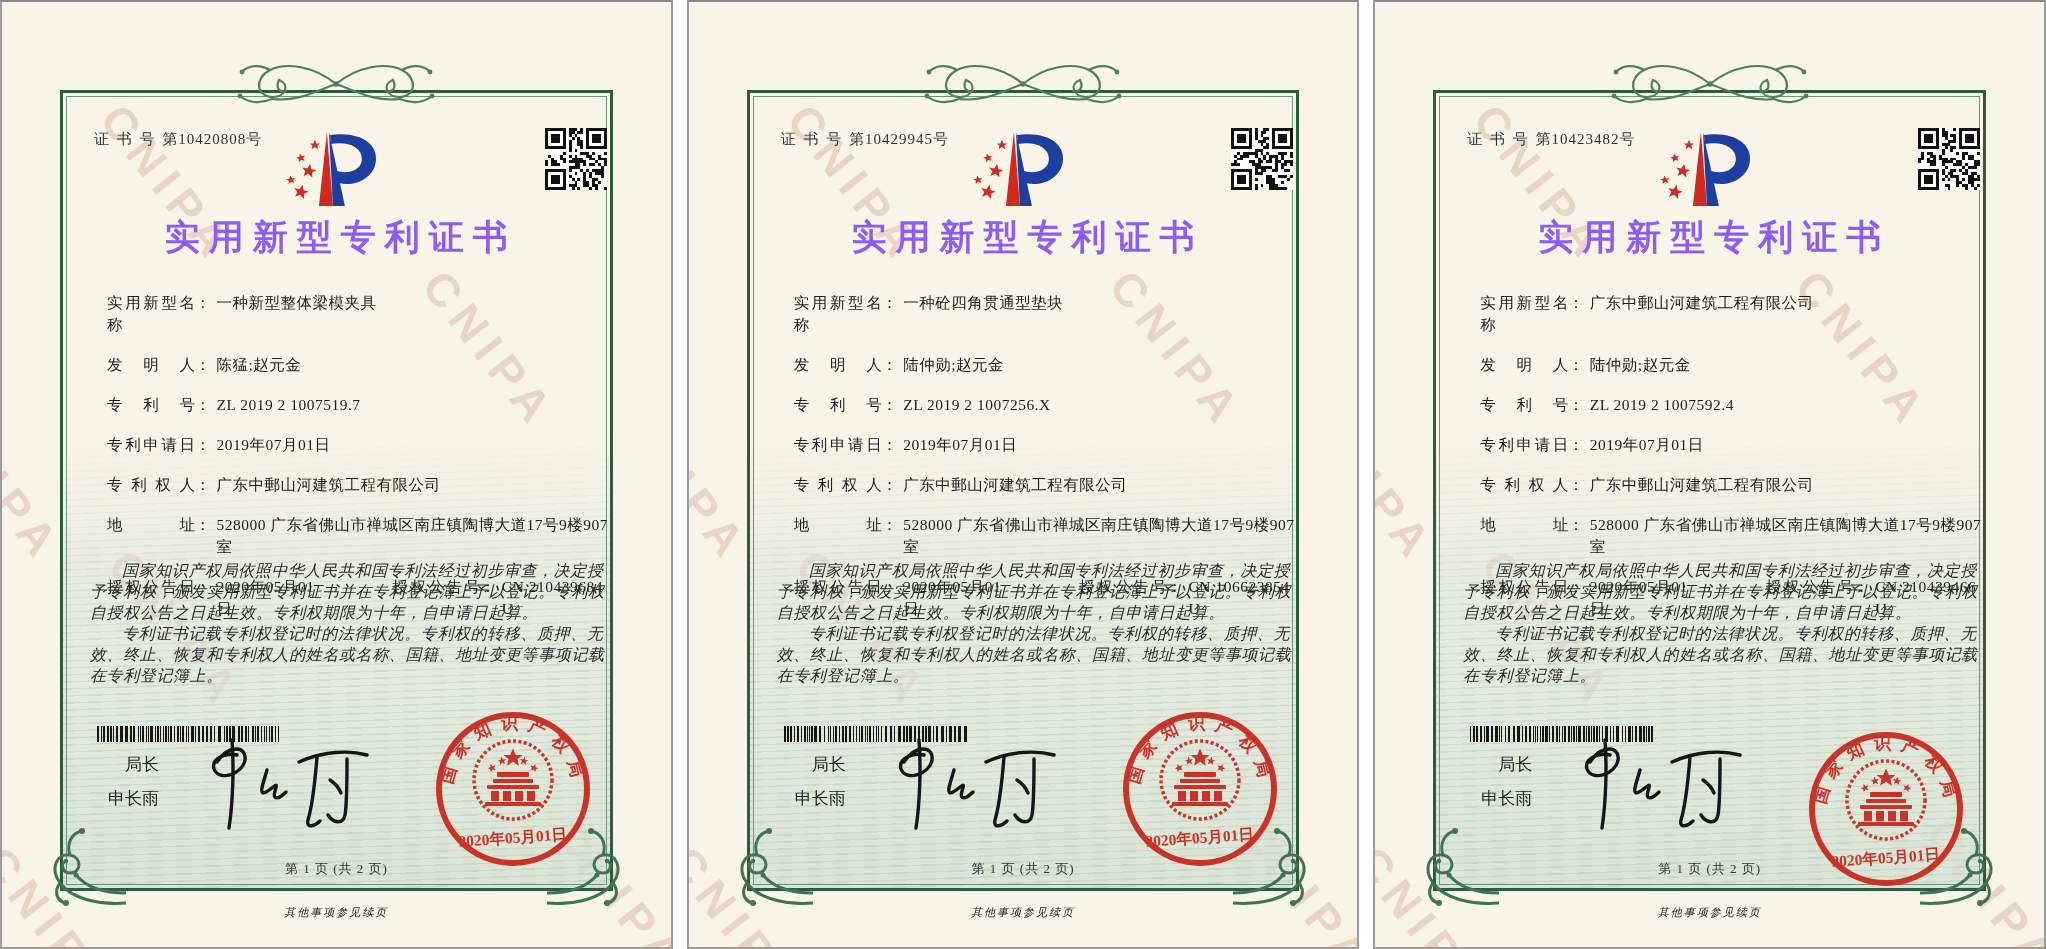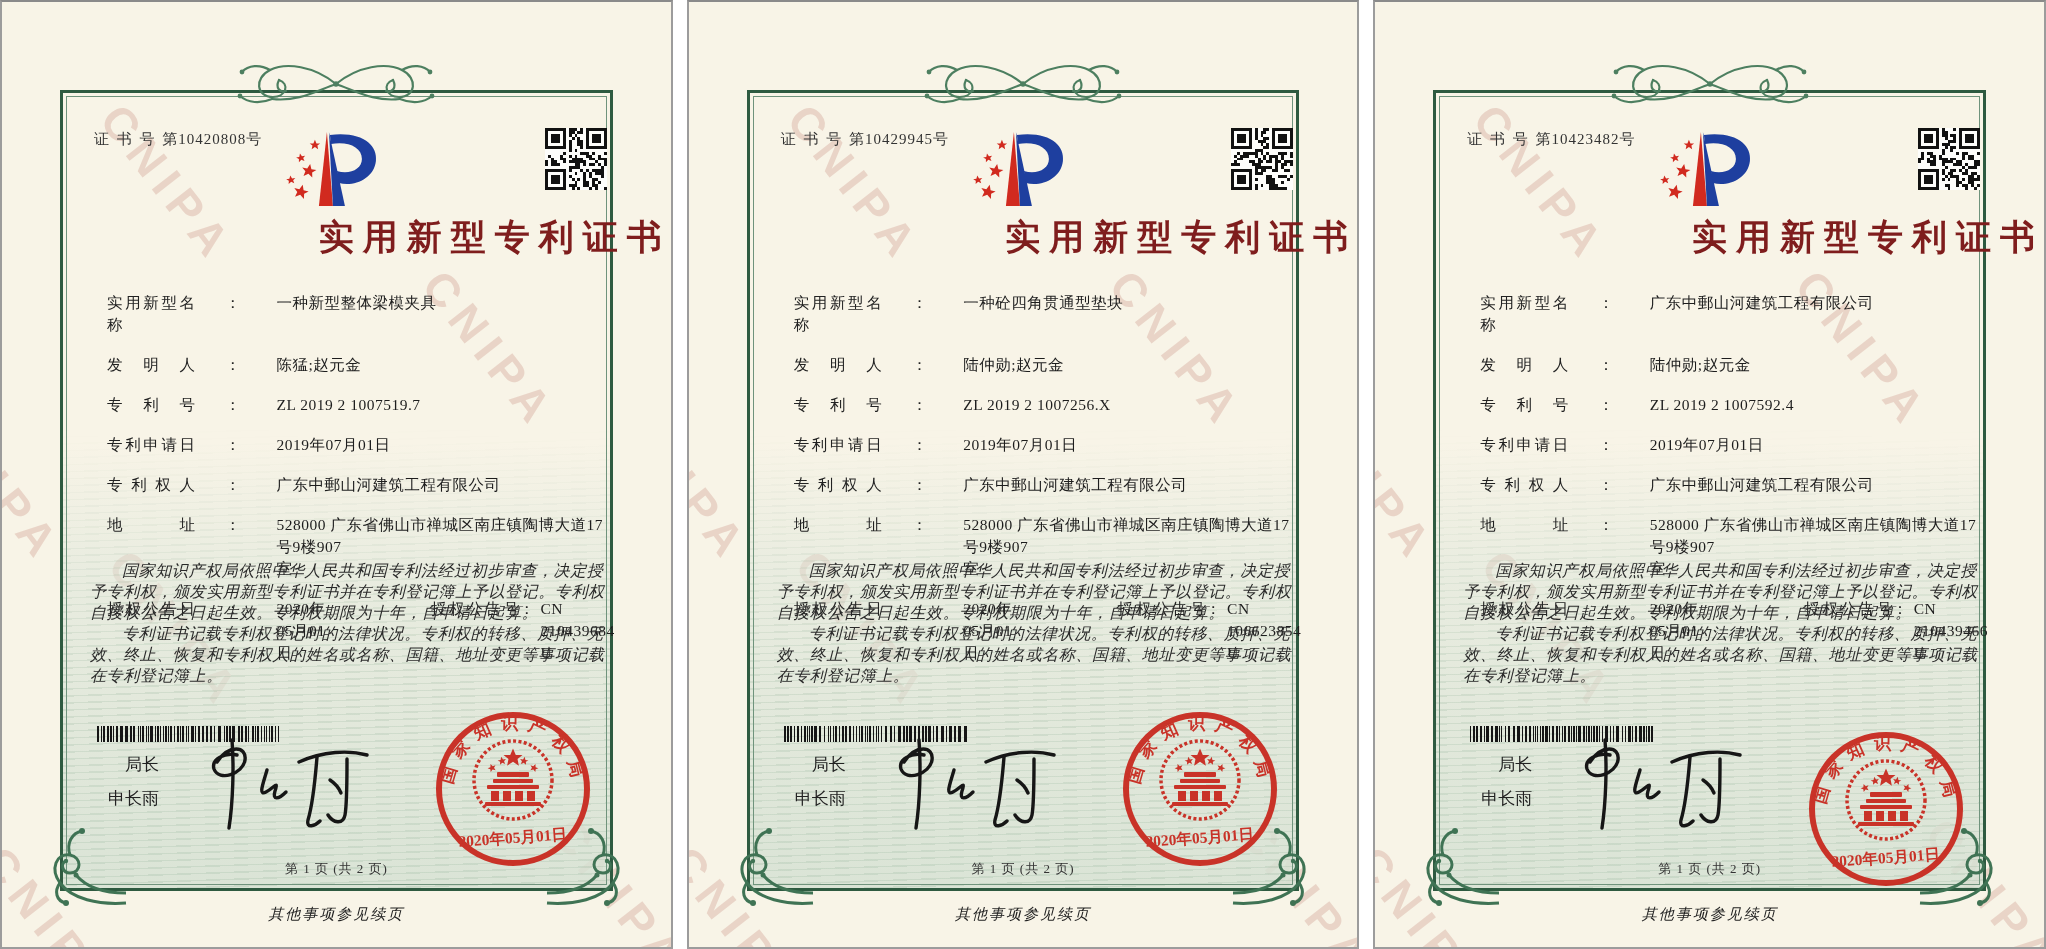--- a/index.html
+++ b/index.html
@@ -41,46 +41,46 @@
   .ornament-top { position:absolute; left:50%; transform:translateX(-50%); top:56px; z-index:3; }
   .corner-flourish { position:absolute; bottom:40px; z-index:3; }
   .corner-flourish.left { left:44px; }
   .corner-flourish.right { right:44px; transform:scaleX(-1); }
   
   .cert-no-line { position:absolute; left:92px; top:128px; z-index:4; font-size:15px; letter-spacing:2px; color:#333; }
   .cert-no-line .num { letter-spacing:1px; }
   .logo { position:absolute; left:50%; transform:translateX(-52%); top:126px; z-index:4; }
   .qr { position:absolute; right:64px; top:126px; width:62px; height:62px; z-index:4; background:#fdfdfb; }
   .title {
-    position:absolute; left:0; right:0; top:212px; z-index:4; text-align:right;
-    font-size:35px; font-weight:700; letter-spacing:9px; color:#7f1d1d; text-indent:9px;
+    position:absolute; left:0; right:0; top:212px; z-index:4; text-align:center;
+    font-size:35px; font-weight:700; letter-spacing:9px; color:#8b5cf6; text-indent:9px;
   }
   
   .fields { position:absolute; left:105px; right:56px; top:290px; z-index:4; font-size:15.5px; }
-  .frow { display:flex; align-items:flex-start; line-height:22px; margin-bottom:18px;gap:30px; }
+  .frow { display:flex; align-items:flex-start; line-height:22px; margin-bottom:18px; }
   .flabel { display:inline-block; width:88px; text-align:justify; text-align-last:justify; flex:0 0 88px; color:#222; }
   .fcolon { flex:0 0 auto; }
   .fvalue { margin-left:6px; letter-spacing:0.5px; color:#1d1d1d; }
   .addr-lines span { display:block; }
   .grant-row { display:flex; }
   .grant-pair2 { display:flex; margin-left:64px; }
   
   .legal {
     position:absolute; left:88px; right:54px; top:558px; z-index:4;
     font-style:italic; font-size:16px; line-height:21px; letter-spacing:0.6px; color:#2a2a2a;
   }
   .legal p { text-indent:2em; }
   
   .barcode { position:absolute; left:95px; top:724px; z-index:4; }
   .director { position:absolute; left:106px; top:746px; z-index:4; font-size:17px; line-height:34px; color:#222;text-align:right; }
   .signature { position:absolute; left:185px; top:728px; z-index:4; }
   .seal { position:absolute; left:432px; top:708px; width:158px; height:158px; z-index:5; opacity:0.94; }
   .panel:nth-child(3) .seal { top:728px; }
   .page-num { position:absolute; left:0; right:0; top:858px; z-index:4; text-align:center; font-size:13px; letter-spacing:1px; color:#333; }
-  .footer-note { position:absolute; left:0; right:0; top:903px; z-index:4; text-align:center; font-style:italic; font-size:15px; letter-spacing:2px; color:#222; }
+  .footer-note { position:absolute; left:0; right:0; top:903px; z-index:4; text-align:center; font-style:italic; font-size:11px; letter-spacing:2px; color:#222; }
 </style>
 </head>
 <body>
 
 <svg width="0" height="0" style="position:absolute" aria-hidden="true">
   <defs>
     <path id="star5" d="M0,-10 L2.94,-3.09 10,-3.09 4.76,1.18 6.18,8.09 0,4 -6.18,8.09 -4.76,1.18 -10,-3.09 -2.94,-3.09 Z"></path>
     <path id="sealArc" d="M 79 79 m -60 0 a 60 60 0 1 1 120 0"></path>
   </defs>
 </svg>

